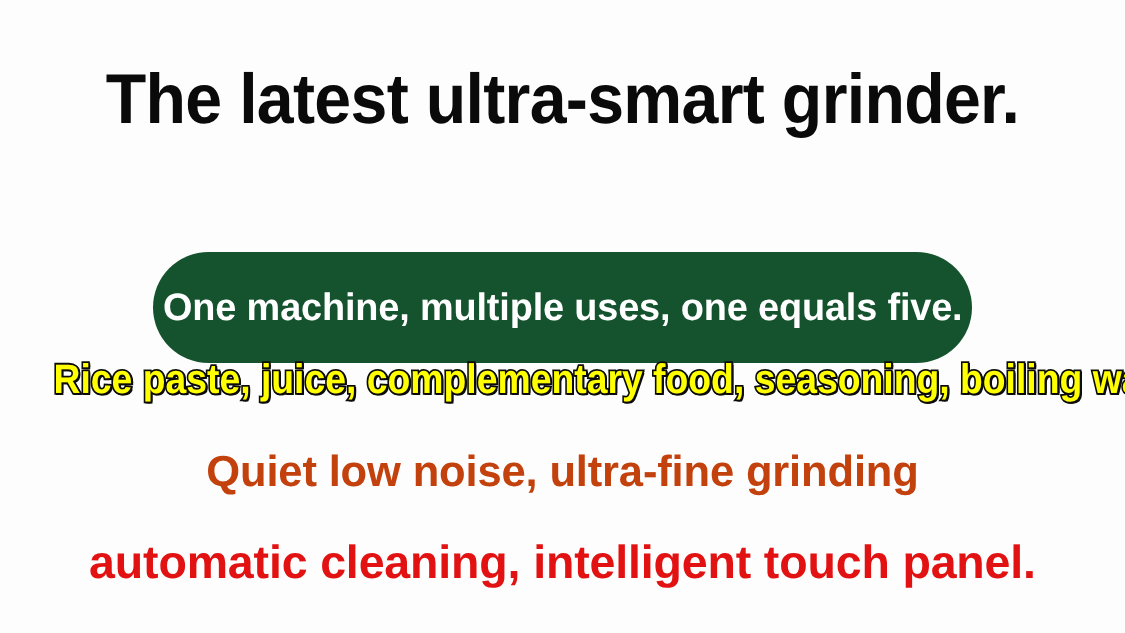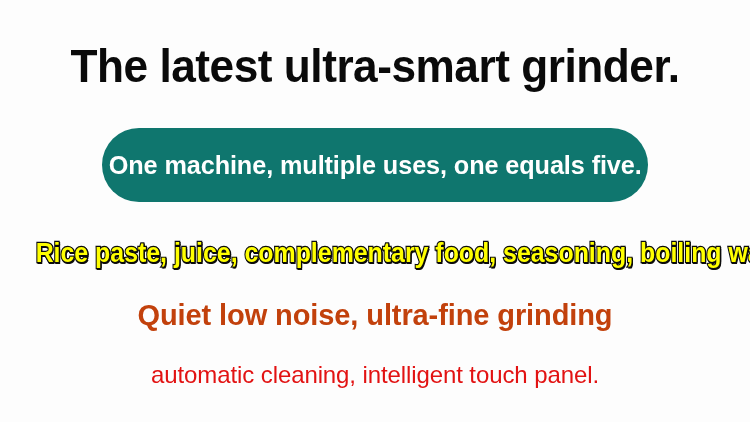--- a/index.html
+++ b/index.html
@@ -43,25 +43,26 @@
     top: 128px;
     width: 750px;
     display: flex;
     justify-content: center;
   }
   .pill {
     box-sizing: border-box;
     width: 546px;
     height: 74px;
     border-radius: 37px;
-    background: #0f766e;
+    background: #14532d;
     display: flex;
     align-items: center;
     justify-content: center;
     padding: 0 14px;
+    margin-top: 40px;
   }
   .pill-text {
     font-family: "Liberation Sans", sans-serif;
     font-weight: bold;
     font-size: 25.5px;
     line-height: 30px;
     color: #ffffff;
     white-space: nowrap;
     letter-spacing: -0.1px;
     transform: scaleX(0.99);
@@ -108,22 +109,22 @@
 
   
   .red-line {
     position: absolute;
     left: 0;
     top: 357px;
     width: 750px;
     text-align: center;
     white-space: nowrap;
     font-family: "Liberation Sans", sans-serif;
-    font-weight: normal;
-    font-size: 24px;
+    font-weight: bold;
+    font-size: 31px;
     line-height: 36px;
     color: #e21212;
     letter-spacing: -0.1px;
   }
 </style>
 </head>
 <body>
 
 <div id="promo-banner">
 

